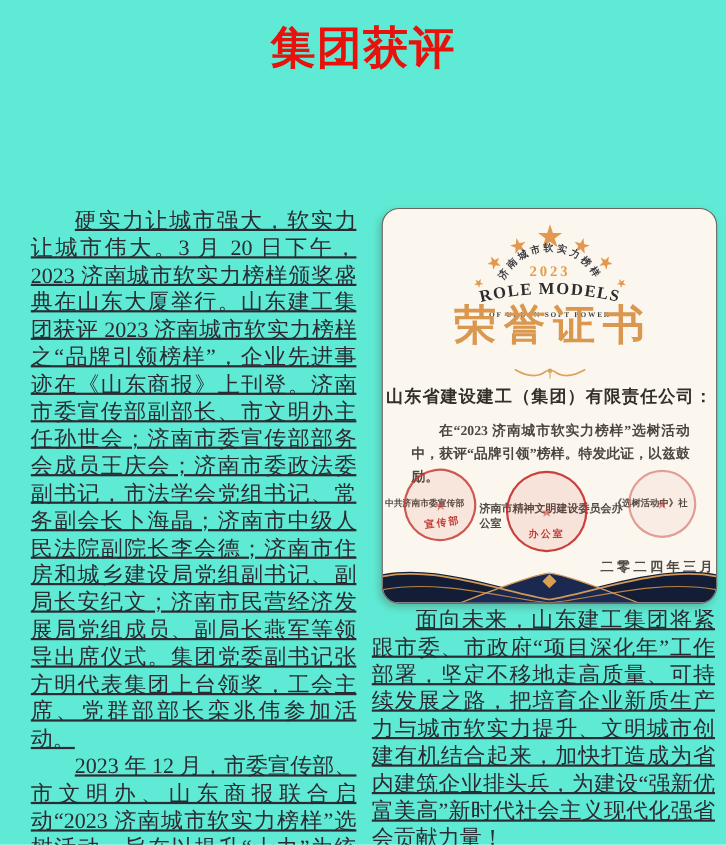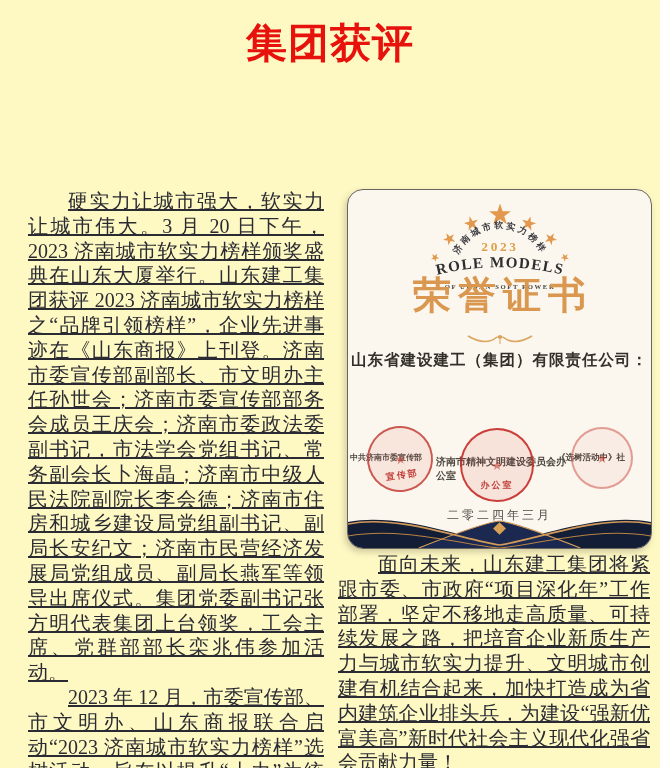--- a/index.html
+++ b/index.html
@@ -1,21 +1,21 @@
 <!DOCTYPE html>
 <html><head>
 <meta charset="utf-8">
 <style>
   html,body{margin:0;padding:0;}
   body{
     width:660px;height:768px;background:#ffffff;
     font-family:"Liberation Serif","DejaVu Serif",serif;
     position:relative;overflow:hidden;
   }
-  .page{position:absolute;inset:0;background:#fef9c3;}
+  .page{position:absolute;inset:0;background:#5eead4;}
 
   
   .headline{
     position:absolute;top:16px;left:0;width:660px;
     text-align:center;color:#e8120d;font-weight:bold;
     font-size:41px;line-height:54px;letter-spacing:1px;
   }
 
   
   .col{
@@ -66,22 +66,22 @@
   }
   .seal .star{font-size:13px;color:rgba(198,52,46,.55);line-height:1;}
   .seal.s1{left:19px;top:0;width:62px;height:62px;
     border:2.5px solid rgba(193,52,48,.8);background:rgba(214,84,74,.10);
     transform:rotate(-8deg);}
   .seal.s2{left:112px;top:2px;width:70px;height:70px;
     border:2.5px solid rgba(198,44,42,.9);background:rgba(214,84,74,.12);}
   .seal.s3{left:223px;top:1px;width:58px;height:58px;
     border:2px solid rgba(205,90,82,.55);background:rgba(214,104,94,.07);}
   .cert-date{
-    position:absolute;top:317px;left:0;width:100%;text-align:center;
-    font-size:12px;color:#4e4a44;letter-spacing:3px;font-weight:normal;
+    position:absolute;top:317px;left:0;width:100%;text-align:right;
+    font-size:12px;color:#4e4a44;letter-spacing:3px;font-weight:bold;
   }
   .cert-wave{position:absolute;bottom:0;left:0;width:100%;height:37px;display:block;}
 
   .logo-star{fill:#e2984e;}
   .logo-arc-cn{fill:#3b3a40;font-size:10px;font-weight:bold;letter-spacing:3px;}
   .logo-year{fill:#dfa04e;font-size:15px;font-weight:bold;letter-spacing:3px;}
   .logo-role{fill:#2d2d2f;font-size:17px;font-weight:bold;letter-spacing:1.5px;}
   .logo-sub{fill:#45433f;font-size:7.5px;font-weight:bold;letter-spacing:1.8px;}
 </style>
 </head>
@@ -126,20 +126,21 @@
     <div class="cert-heading">荣誉证书</div>
 
     <svg class="cert-flourish" width="72" height="16" viewBox="0 0 72 16">
       <path d="M4 6 C16 13 26 13 33 7 M68 6 C56 13 46 13 39 7" stroke="#dba35e" stroke-width="1.6" fill="none"></path>
       <path d="M33 7 Q36 3 39 7 Q36 11 33 7 Z" fill="#dba35e"></path>
       <path d="M36 9 L36 14" stroke="#dba35e" stroke-width="1" fill="none"></path>
     </svg>
 
     <div class="cert-recipient">山东省建设建工（集团）有限责任公司：</div>
 
+    <div class="cert-body">在“2023 济南城市软实力榜样”选树活动中，获评“品牌引领”榜样。特发此证，以兹鼓励。</div>
 
     <div class="cert-seals">
       <div class="seal-label l1">中共济南市委宣传部</div>
       <div class="seal-label l2">济南市精神文明建设委员会办公室</div>
       <div class="seal-label l3">《选树活动中》社</div>
 
       <div class="seal s1">
         <span class="star">★</span>
         <span class="inner">宣传部</span>
       </div>

